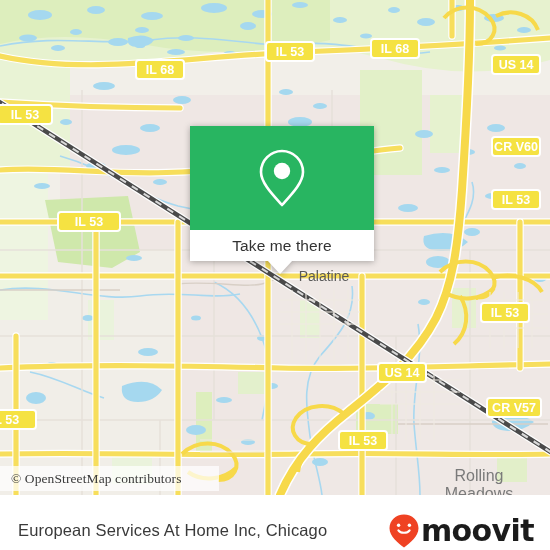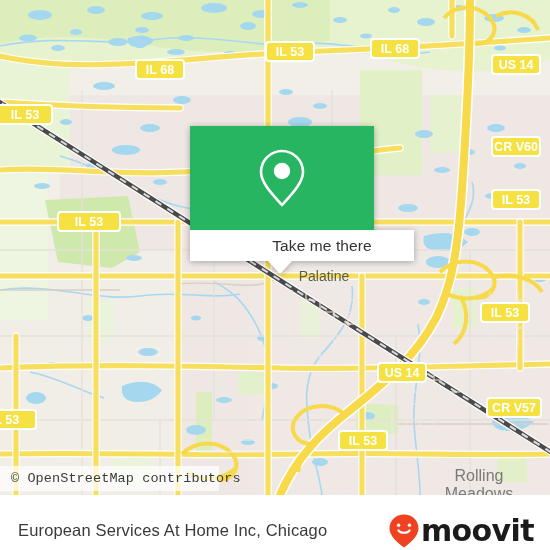--- a/index.html
+++ b/index.html
@@ -43,21 +43,21 @@
     display: flex;
     align-items: center;
     padding-left: 11px;
     box-sizing: border-box;
   }
   #osm-attribution span {
     font-size: 13.5px;
     color: #3b3b3b;
     letter-spacing: 0.1px;
     white-space: nowrap;
-    font-family: Liberation Mono, monospace;
+    font-family: Liberation Serif, serif;
   }
 
   
   #info-card {
     position: absolute;
     left: 190px;
     top: 126px;
     width: 184px;
     height: 135px;
     filter: drop-shadow(0 1px 3px rgba(0,0,0,0.30));
@@ -74,21 +74,20 @@
   }
   #card-white {
     position: absolute;
     left: 0; top: 104px;
     width: 184px;
     height: 31px;
     background: #ffffff;
     display: flex;
     align-items: center;
     justify-content: center;
-    padding-left: 40px;
   }
   #card-label {
     font-size: 15.5px;
     color: #333333;
     letter-spacing: 0.1px;
     white-space: nowrap;
   }
   #card-tail {
     position: absolute;
     left: 77px;

